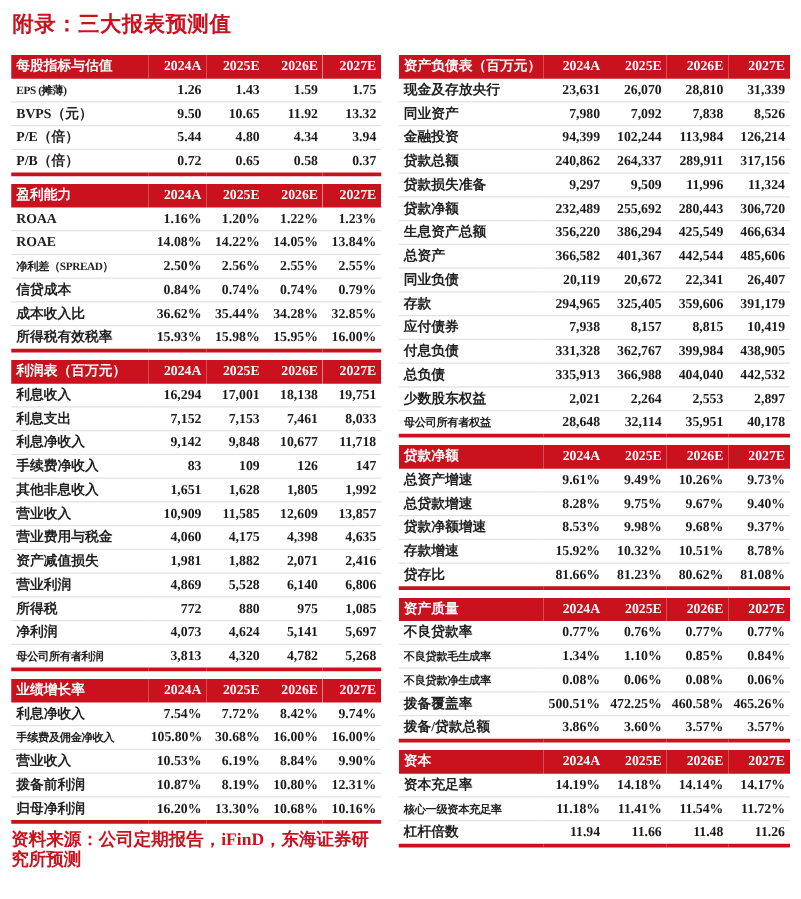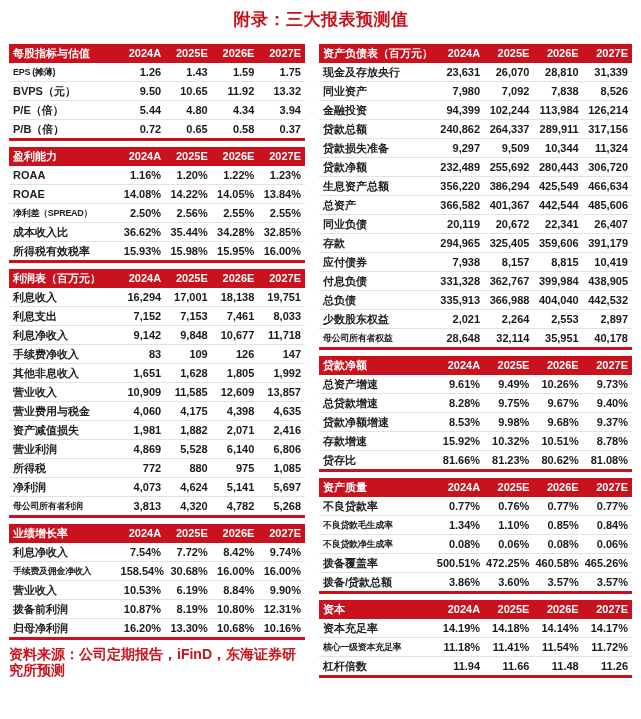--- a/index.html
+++ b/index.html
@@ -11,23 +11,22 @@
     font-family: "Liberation Sans", "DejaVu Sans", sans-serif;
     padding: 6px 9px 4px 9px;
     overflow: hidden;
   }
   .page-title {
     color: var(--red);
     font-size: 17px;
     font-weight: bold;
     margin: 2px 0 13px 1px;
     letter-spacing: 0.5px;
-    text-align: center;
   }
-  .cols { display: flex; gap: 14px; align-items: flex-start; }
+  .cols { display: flex; gap: 14px; align-items: flex-start; font-family: Liberation Serif, serif; }
   .col-left  { width: 296px; }
   .col-right { width: 313px; }
 
   table.tbl {
     width: 100%;
     border-collapse: collapse;
     table-layout: fixed;
     border-bottom: 3px solid var(--red);
     margin-bottom: 15px;
   }
@@ -147,20 +146,27 @@
               <td class="val">13.84%</td>
             </tr>
             <tr>
               <td class="lbl small">净利差（SPREAD）</td>
               <td class="val">2.50%</td>
               <td class="val">2.56%</td>
               <td class="val">2.55%</td>
               <td class="val">2.55%</td>
             </tr>
             <tr>
+              <td class="lbl">信贷成本</td>
+              <td class="val">0.84%</td>
+              <td class="val">0.74%</td>
+              <td class="val">0.74%</td>
+              <td class="val">0.79%</td>
+            </tr>
+            <tr>
               <td class="lbl">成本收入比</td>
               <td class="val">36.62%</td>
               <td class="val">35.44%</td>
               <td class="val">34.28%</td>
               <td class="val">32.85%</td>
             </tr>
             <tr>
               <td class="lbl">所得税有效税率</td>
               <td class="val">15.93%</td>
               <td class="val">15.98%</td>
@@ -283,21 +289,21 @@
           <tbody>
             <tr>
               <td class="lbl">利息净收入</td>
               <td class="val">7.54%</td>
               <td class="val">7.72%</td>
               <td class="val">8.42%</td>
               <td class="val">9.74%</td>
             </tr>
             <tr>
               <td class="lbl small">手续费及佣金净收入</td>
-              <td class="val">158.54%</td>
+              <td class="val">105.80%</td>
               <td class="val">30.68%</td>
               <td class="val">16.00%</td>
               <td class="val">16.00%</td>
             </tr>
             <tr>
               <td class="lbl">营业收入</td>
               <td class="val">10.53%</td>
               <td class="val">6.19%</td>
               <td class="val">8.84%</td>
               <td class="val">9.90%</td>
@@ -361,21 +367,21 @@
               <td class="lbl">贷款总额</td>
               <td class="val">240,862</td>
               <td class="val">264,337</td>
               <td class="val">289,911</td>
               <td class="val">317,156</td>
             </tr>
             <tr>
               <td class="lbl">贷款损失准备</td>
               <td class="val">9,297</td>
               <td class="val">9,509</td>
-              <td class="val">10,344</td>
+              <td class="val">11,996</td>
               <td class="val">11,324</td>
             </tr>
             <tr>
               <td class="lbl">贷款净额</td>
               <td class="val">232,489</td>
               <td class="val">255,692</td>
               <td class="val">280,443</td>
               <td class="val">306,720</td>
             </tr>
             <tr>

